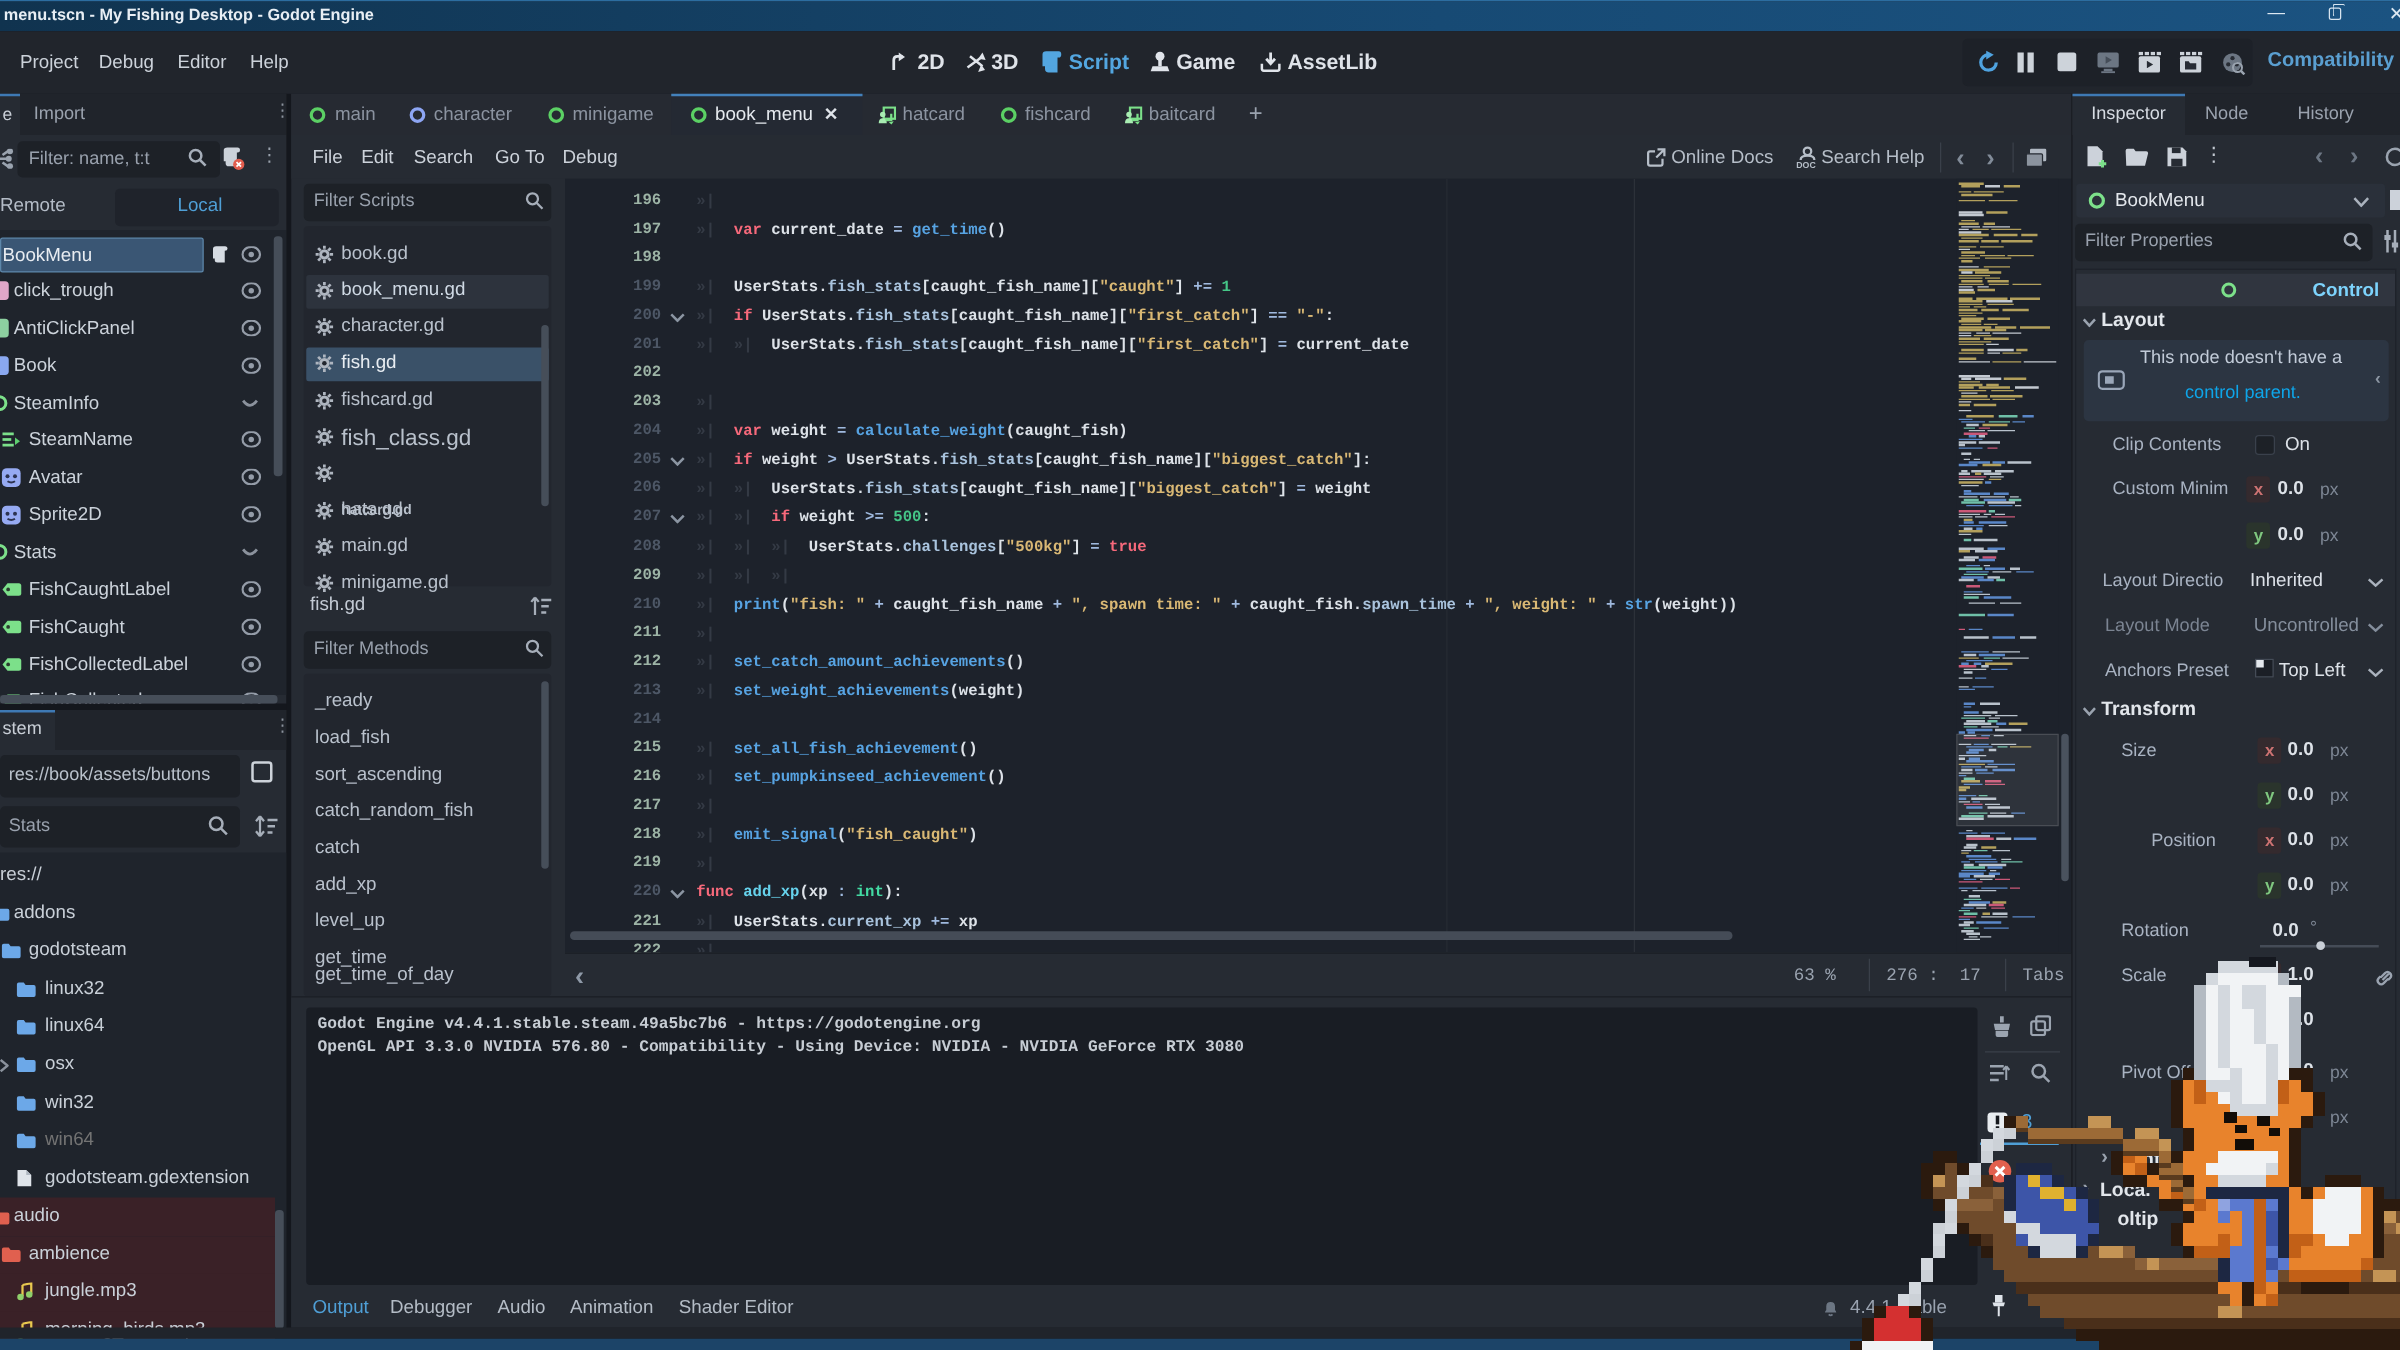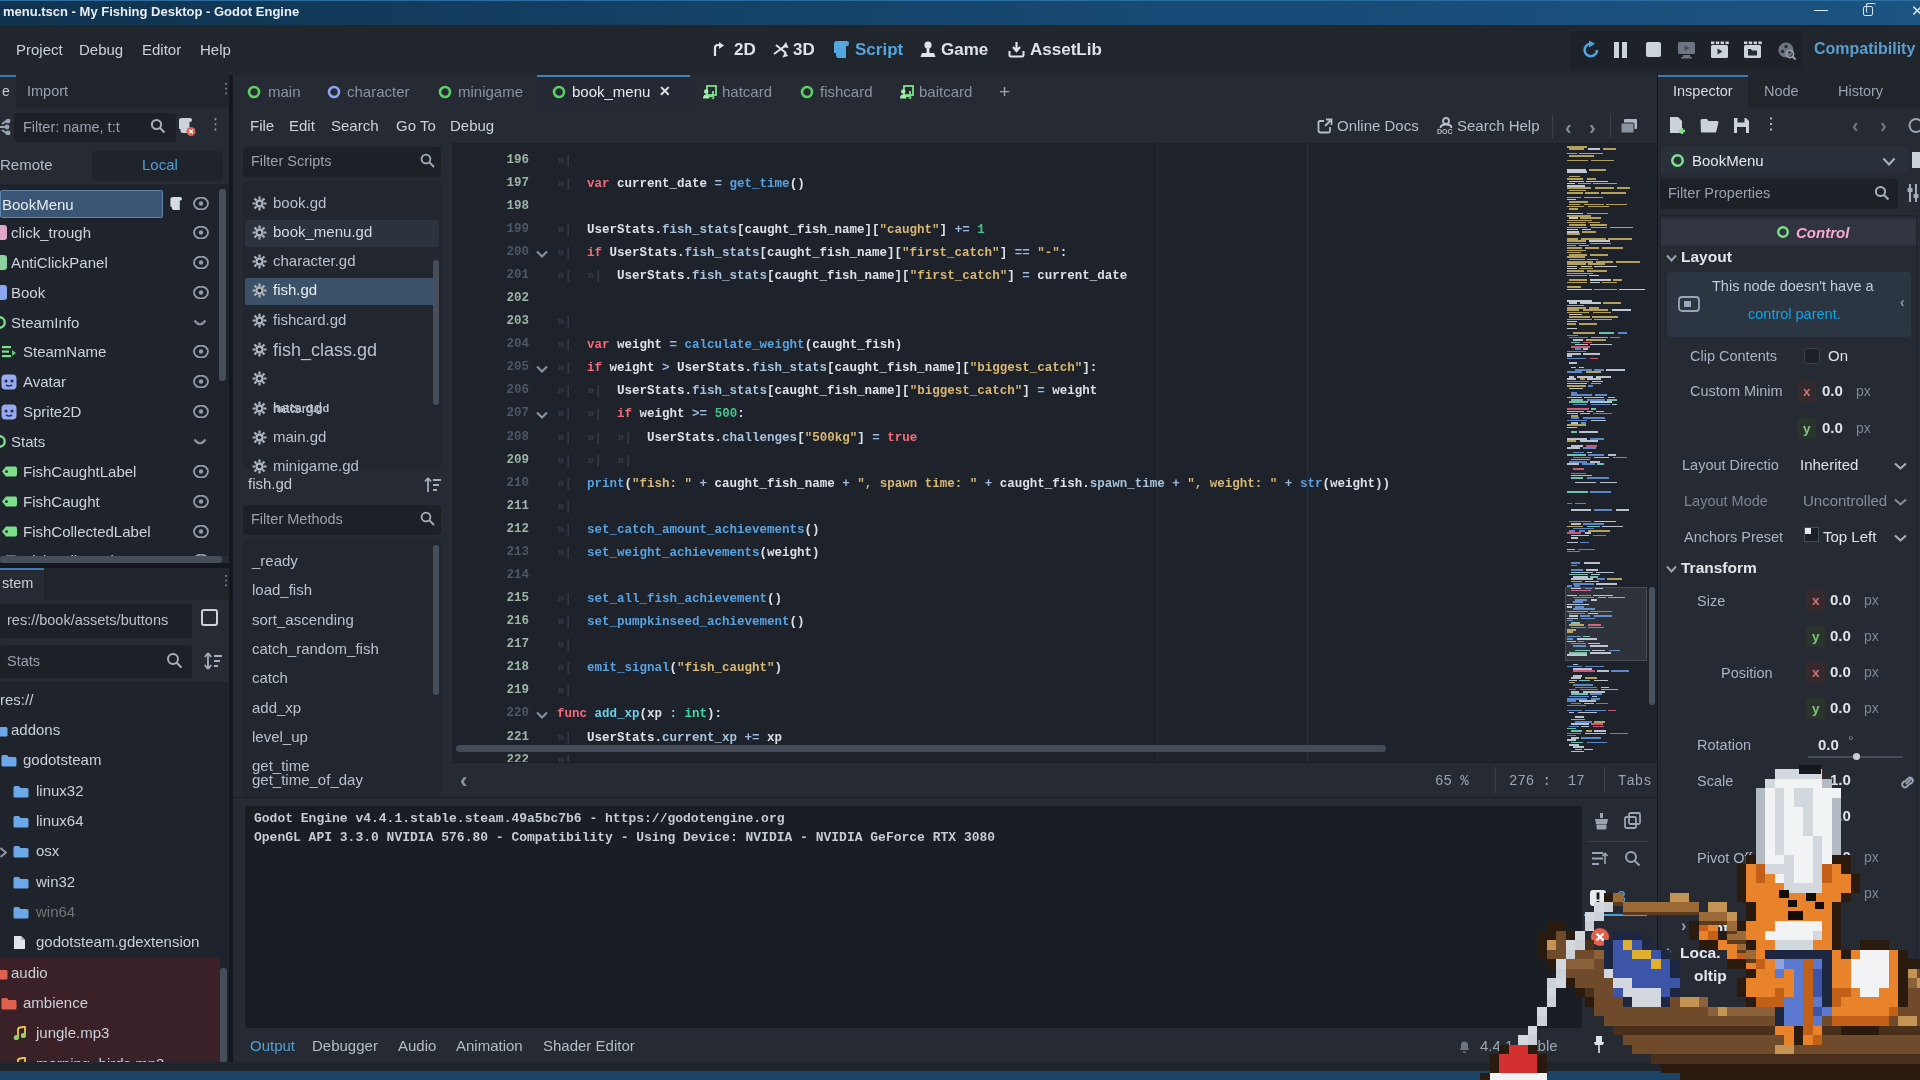--- a/index.html
+++ b/index.html
@@ -950,21 +950,21 @@
     <b class="a" style="left:1121px;top:603.3px;width:11px;height:1.6px;background:#b9c2cc"></b>
     <b class="a" style="left:1123px;top:605.6px;width:7px;height:1.6px;background:#b9c2cc"></b>
     <b class="a" style="left:1132px;top:605.6px;width:9px;height:1.6px;background:#b9c2cc"></b>
     <b class="a" style="left:1119px;top:607.9px;width:13px;height:1.6px;background:#b9c2cc"></b>
     <div class="a" style="left:1113px;top:444px;width:82px;height:74px;background:rgba(255,255,255,0.08);border:1px solid rgba(255,255,255,0.13)"></div>
     <div class="a" style="left:1197px;top:444px;width:6px;height:118px;background:#4a525e;border-radius:3px"></div>
   </div>
 <div class="a" style="left:456px;top:745px;width:930px;height:7px;background:#454c57;border-radius:4px"></div>
 <div class="a" style="left:452px;top:762px;width:1205px;height:35px;background:#262b33;border-top:1px solid #1a1e24"></div>
 <div class="a" style="left:460px;top:768px;color:#8f9aa8;font-size:22px;font-weight:700;white-space:pre;">‹</div>
-<div class="a mono" style="left:1435px;top:773px;color:#9aa3b0;font-size:14px;font-weight:400;white-space:pre;">65 %</div>
+<div class="a mono" style="left:1435px;top:773px;color:#9aa3b0;font-size:14px;font-weight:400;white-space:pre;">63 %</div>
 <div class="a" style="left:1495px;top:767px;width:1px;height:26px;background:#3a404a"></div>
 <div class="a mono" style="left:1509px;top:773px;color:#9aa3b0;font-size:14px;font-weight:400;white-space:pre;">276 :  17</div>
 <div class="a" style="left:1604px;top:767px;width:1px;height:26px;background:#3a404a"></div>
 <div class="a mono" style="left:1618px;top:773px;color:#9aa3b0;font-size:14px;font-weight:400;white-space:pre;">Tabs</div>
 <div class="a" style="left:233px;top:797px;width:1424px;height:265px;background:#262b33;border-top:1px solid #1a1e24"></div>
 <div class="a" style="left:245px;top:806px;width:1337px;height:222px;background:#191d24;border-radius:3px"></div>
 <div class="a mono" style="left:254px;top:811px;color:#c6ccd3;font-size:13px;font-weight:700;white-space:pre;">Godot Engine v4.4.1.stable.steam.49a5bc7b6 - https://godotengine.org</div>
 <div class="a mono" style="left:254px;top:830px;color:#c6ccd3;font-size:13px;font-weight:700;white-space:pre;">OpenGL API 3.3.0 NVIDIA 576.80 - Compatibility - Using Device: NVIDIA - NVIDIA GeForce RTX 3080</div>
 <svg class="a" style="left:1592px;top:812px" width="19" height="18" viewBox="0 0 19 18">
 <path d="M8 1 H11 V6 H8 Z" fill="#9ba4b0"></path>
@@ -1056,21 +1056,21 @@
 <svg class="a" style="left:1907px;top:183px" width="13" height="20" viewBox="0 0 13 20">
 <path d="M3 1 V19 M9 1 V19" stroke="#a6aeb9" stroke-width="2"></path>
 <rect x="0.5" y="5" width="5" height="4" fill="#a6aeb9"></rect>
     <rect x="6.5" y="11" width="5" height="4" fill="#a6aeb9"></rect>
   </svg>
 <div class="a" style="left:1660px;top:215px;width:257px;height:847px;background:#262b33;border:1px solid #1e222a"></div>
 <div class="a" style="left:1661px;top:219px;width:255px;height:26px;background:#30353f"></div>
 <svg class="a" style="left:1776px;top:225px" width="14" height="14" viewBox="0 0 14 14">
     <circle cx="7" cy="7" r="4.8" fill="none" stroke="#7ce08a" stroke-width="2.4"></circle>
   </svg>
-<div class="a" style="left:1796px;top:224px;color:#f9a8d4;font-size:15px;font-weight:700;white-space:pre;font-style:italic;">Control</div>
+<div class="a" style="left:1850px;top:224px;color:#7dd3fc;font-size:15px;font-weight:700;white-space:pre;">Control</div>
 <svg class="a" style="left:1666px;top:254px" width="11" height="8" viewBox="0 0 11 8">
     <path d="M1 1.5 L5.5 6.5 L10 1.5" stroke="#9aa3af" stroke-width="2" fill="none"></path>
   </svg>
 <div class="a" style="left:1681px;top:248px;color:#e2e6eb;font-size:15.5px;font-weight:700;white-space:pre;">Layout</div>
 <div class="a" style="left:1667px;top:272px;width:244px;height:65px;background:#2c3542;border-radius:4px"></div>
 <svg class="a" style="left:1678px;top:294px" width="22" height="20" viewBox="0 0 22 20">
 <rect x="1" y="3" width="20" height="14" rx="3" fill="none" stroke="#9aa6b8" stroke-width="1.8"></rect>
 <rect x="6" y="7" width="7" height="6" fill="#9aa6b8"></rect>
   </svg>
 <div class="a" style="left:1712px;top:278px;color:#c2cbd8;font-size:14.5px;font-weight:400;white-space:pre;">This node doesn't have a</div>

